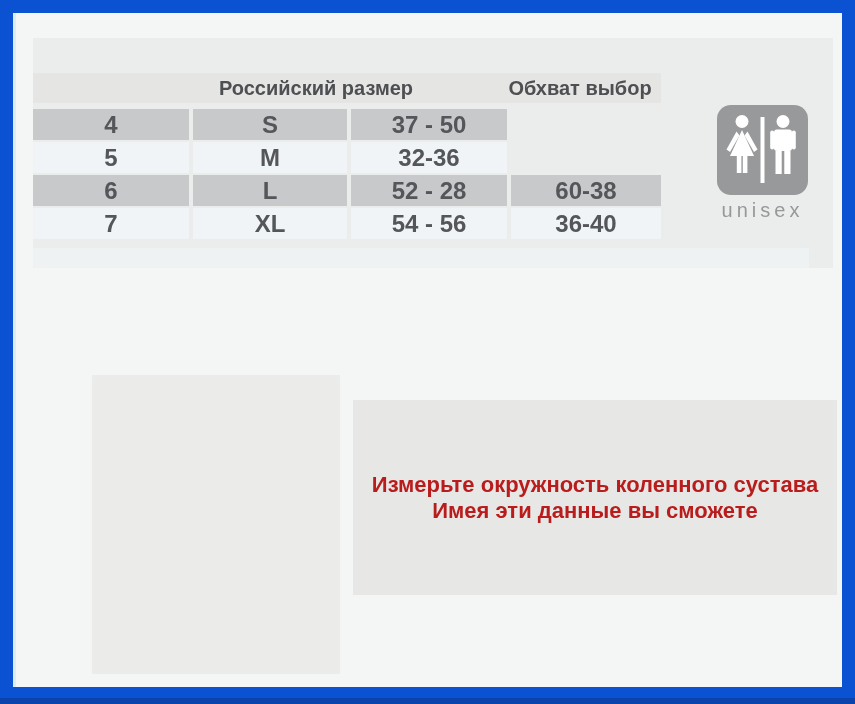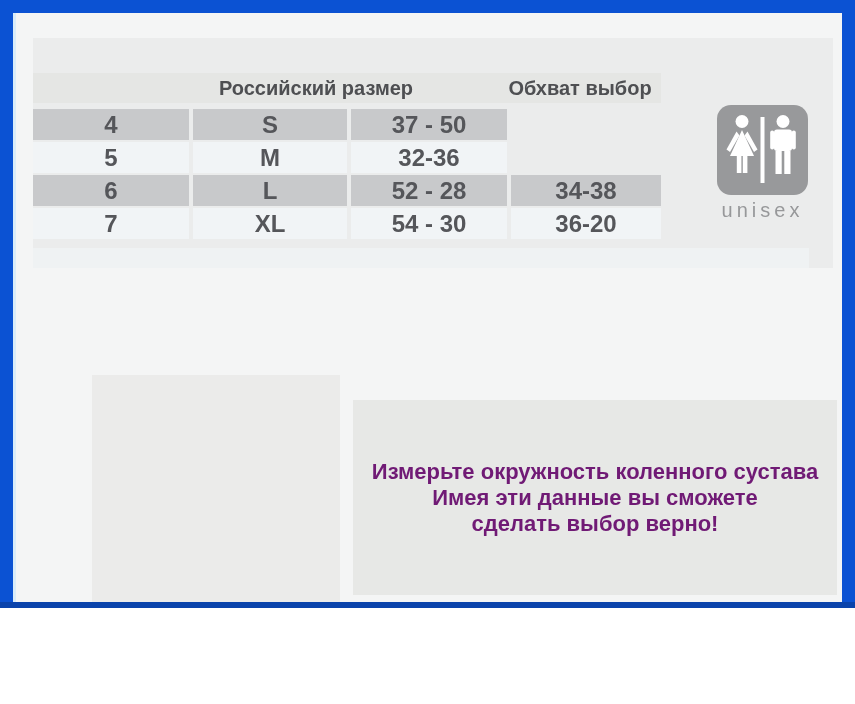--- a/index.html
+++ b/index.html
@@ -1,17 +1,17 @@
 <!DOCTYPE html>
 <html><head>
 <meta charset="utf-8">
 <style>
   html,body{margin:0;padding:0;background:#ffffff;}
   body{font-family:"Liberation Sans", sans-serif;}
-  .frame{position:relative;width:855px;height:608px;background:#0b52d3;overflow:hidden;}
+  .frame{position:relative;width:855px;height:704px;background:#0b52d3;overflow:hidden;}
   .frame-bottom{position:absolute;left:0;right:0;bottom:0;height:6px;background:#0a43ab;}
   .content{position:absolute;left:13px;top:13px;width:829px;height:674px;background:#f4f5f5;
            box-shadow:inset 3px 0 0 #d9ecf9;}
   
   .chart-panel{position:absolute;left:20px;top:25px;width:800px;height:230px;background:#ebecec;}
   .chart-bottom-strip{position:absolute;left:20px;top:235px;width:776px;height:20px;background:#eff2f3;}
   .header-band{position:absolute;left:20px;top:60px;width:628px;height:30px;background:#e5e6e4;}
   .hdr{position:absolute;top:60px;height:30px;line-height:30px;width:300px;text-align:center;
        font-size:20px;font-weight:700;color:#4e4f52;}
   .hdr-ru{left:153px;}
@@ -25,21 +25,21 @@
   .r0{top:96px;} .r1{top:129px;} .r2{top:162px;} .r3{top:195px;}
   
   .unisex-icon{position:absolute;left:704px;top:92px;width:91px;height:90px;}
   .unisex-label{position:absolute;left:694px;top:186px;width:111px;text-align:center;
         font-size:20px;font-weight:400;letter-spacing:4px;color:#97989a;}
   
   .knee-outer{position:absolute;left:79px;top:362px;width:248px;height:299px;background:#ebebea;}
   
   .instruction-panel{position:absolute;left:340px;top:387px;width:484px;height:195px;background:#e7e8e6;
         display:flex;flex-direction:column;align-items:center;justify-content:center;}
-  .instruction-panel .line{font-size:22px;line-height:26px;font-weight:700;color:#701a75;
+  .instruction-panel .line{font-size:22px;line-height:26px;font-weight:700;color:#b91c1c;
         text-align:center;white-space:nowrap;}
 </style>
 </head>
 <body>
 
 <div class="frame">
   <div class="content">
 
     <div class="chart-panel"></div>
     <div class="chart-bottom-strip"></div>
@@ -55,27 +55,27 @@
     </div>
     <div class="trow light r1">
       <div class="cell">5</div>
       <div class="cell">M</div>
       <div class="cell">32-36</div>
     </div>
     <div class="trow gray r2">
       <div class="cell">6</div>
       <div class="cell">L</div>
       <div class="cell">52 - 28</div>
-      <div class="cell">34-38</div>
+      <div class="cell">60-38</div>
     </div>
     <div class="trow light r3">
       <div class="cell">7</div>
       <div class="cell">XL</div>
-      <div class="cell">54 - 30</div>
-      <div class="cell">36-20</div>
+      <div class="cell">54 - 56</div>
+      <div class="cell">36-40</div>
     </div>
 
     <svg class="unisex-icon" viewBox="0 0 91 90" xmlns="http://www.w3.org/2000/svg">
       <rect x="0" y="0" width="91" height="90" rx="14" fill="#98999b"></rect>
       <rect x="43.5" y="12" width="4" height="66" fill="#ffffff"></rect>
 
       <circle cx="25" cy="16.5" r="6.5" fill="#ffffff"></circle>
       <path d="M25,25 L13,51 L37,51 Z" fill="#ffffff"></path>
       <path d="M19.5,26.5 L9.5,44.5 L13,47 L22.5,30.5 Z" fill="#ffffff"></path>
       <path d="M30.5,26.5 L40.5,44.5 L37,47 L27.5,30.5 Z" fill="#ffffff"></path>
@@ -91,18 +91,17 @@
     </svg>
     <div class="unisex-label">unisex</div>
 
     <div class="knee-outer">
       
     </div>
 
     <div class="instruction-panel">
       <div class="line">Измерьте окружность коленного сустава</div>
       <div class="line">Имея эти данные вы сможете</div>
-      <div class="line">сделать выбор верно!</div>
     </div>
 
   </div>
   <div class="frame-bottom"></div>
 </div>
 
 </body></html>

